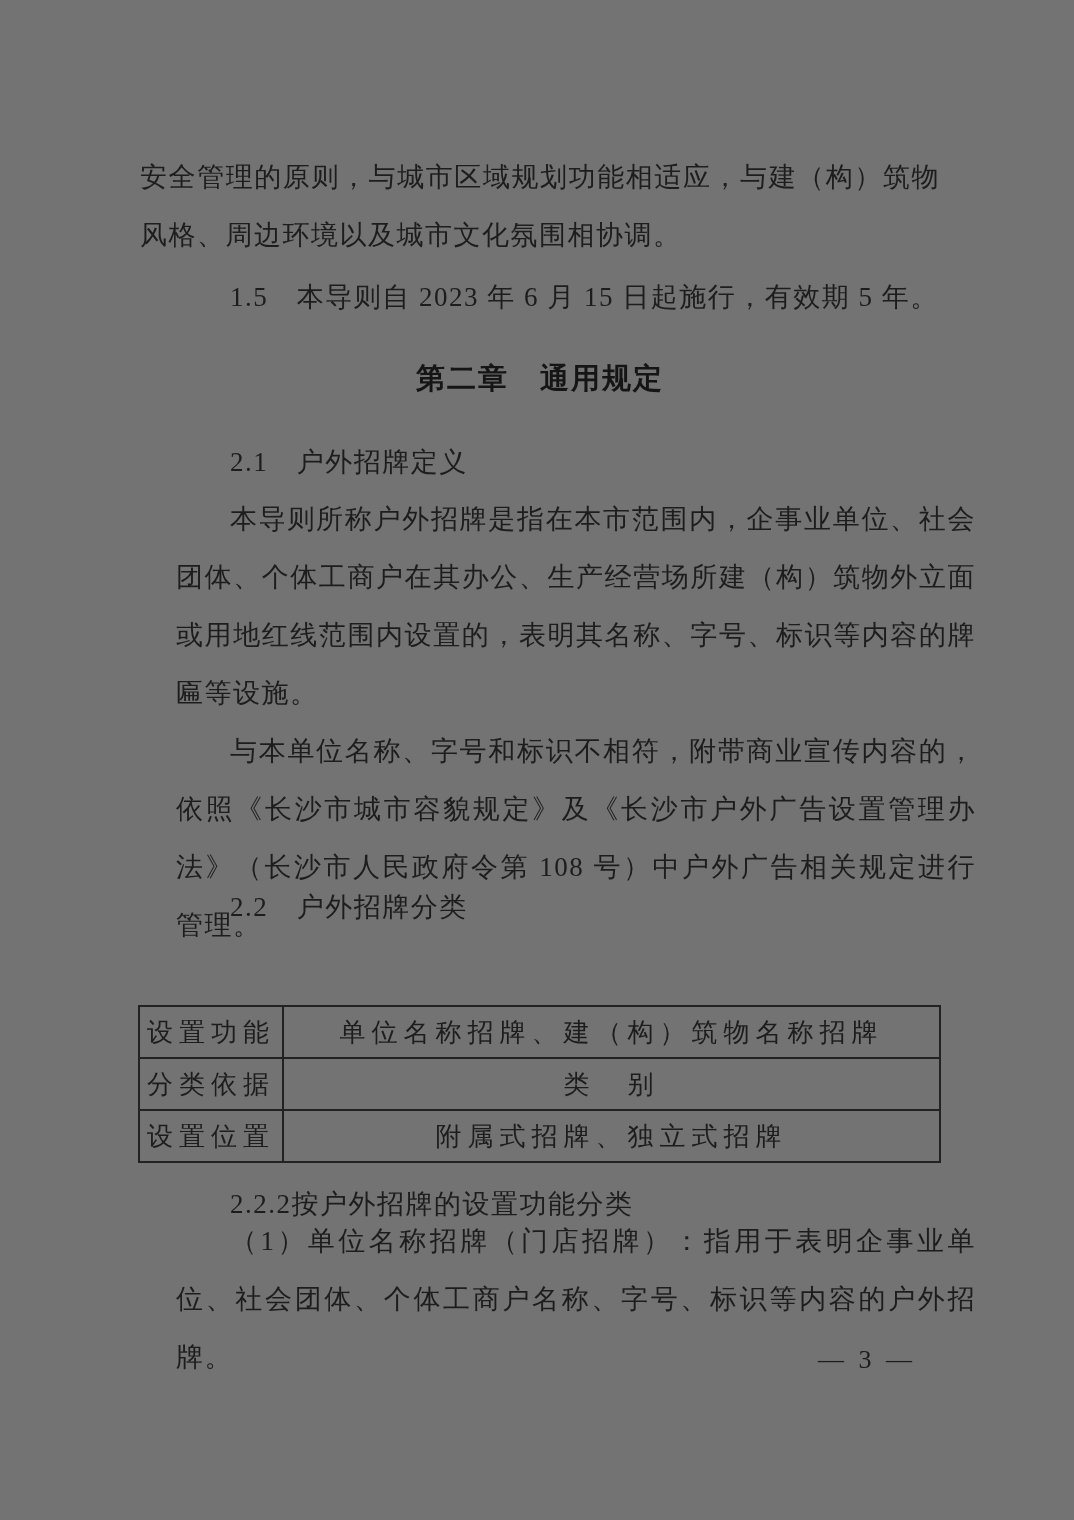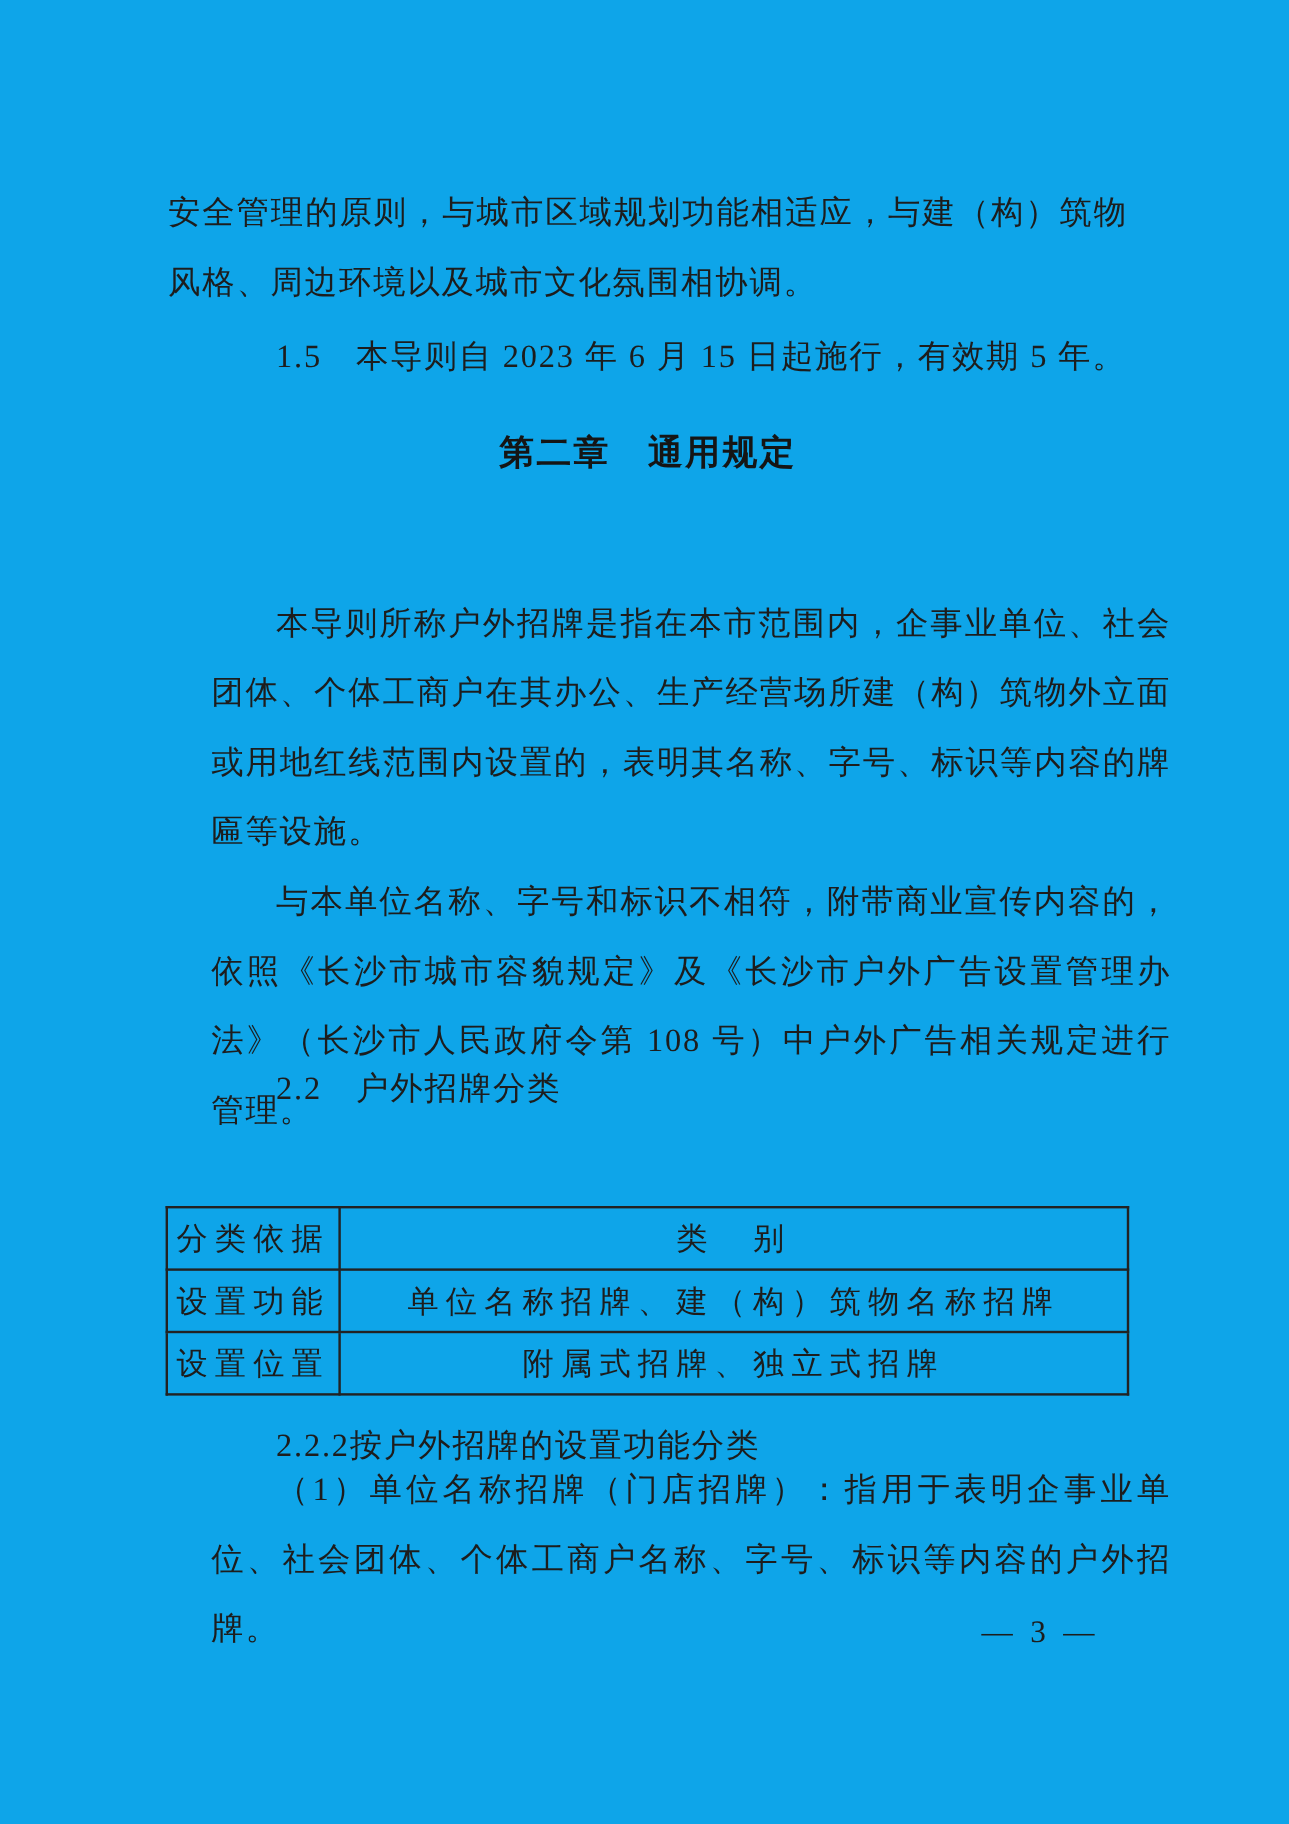--- a/index.html
+++ b/index.html
@@ -10,21 +10,21 @@
   body {
     width: 1074px;
     height: 1520px;
     position: relative;
     color: #1d1d1d;
     font-family: "Liberation Serif", "DejaVu Serif", serif;
   }
   .page {
     position: absolute;
     inset: 0;
-    background: #0ea5e9;
+    background: #737373;
     overflow: hidden;
   }
   .body-text {
     position: absolute;
     left: 140px;
     width: 800px;
     font-size: 27px;
     line-height: 58px;
     letter-spacing: 1.5px;
     margin: 0;
@@ -86,37 +86,38 @@
 <body>
 
 <div class="page">
 
   <p class="body-text justify" style="top:148px">安全管理的原则，与城市区域规划功能相适应，与建（构）筑物风格、周边环境以及城市文化氛围相协调。</p>
 
   <p class="body-text indent" style="top:268px">1.5　本导则自 2023 年 6 月 15 日起施行，有效期 5 年。</p>
 
   <h2 class="chapter-title">第二章　通用规定</h2>
 
+  <p class="body-text indent" style="top:433px">2.1　户外招牌定义</p>
 
   <p class="body-text indent justify" style="top:490px">本导则所称户外招牌是指在本市范围内，企事业单位、社会团体、个体工商户在其办公、生产经营场所建（构）筑物外立面或用地红线范围内设置的，表明其名称、字号、标识等内容的牌匾等设施。</p>
 
   <p class="body-text indent justify" style="top:722px">与本单位名称、字号和标识不相符，附带商业宣传内容的，依照《长沙市城市容貌规定》及《长沙市户外广告设置管理办法》（长沙市人民政府令第 108 号）中户外广告相关规定进行管理。</p>
 
   <p class="body-text indent" style="top:878px">2.2　户外招牌分类</p>
 
 
   <table class="cls-table">
     <tbody>
       <tr>
+        <td class="col-key">设置功能</td>
+        <td>单位名称招牌、建（构）筑物名称招牌</td>
+      </tr>
+      <tr>
         <td class="col-key">分类依据</td>
         <td>类　别</td>
-      </tr>
-      <tr>
-        <td class="col-key">设置功能</td>
-        <td>单位名称招牌、建（构）筑物名称招牌</td>
       </tr>
       <tr>
         <td class="col-key">设置位置</td>
         <td>附属式招牌、独立式招牌</td>
       </tr>
     </tbody>
   </table>
 
   <p class="body-text indent" style="top:1175px">2.2.2按户外招牌的设置功能分类</p>
 

